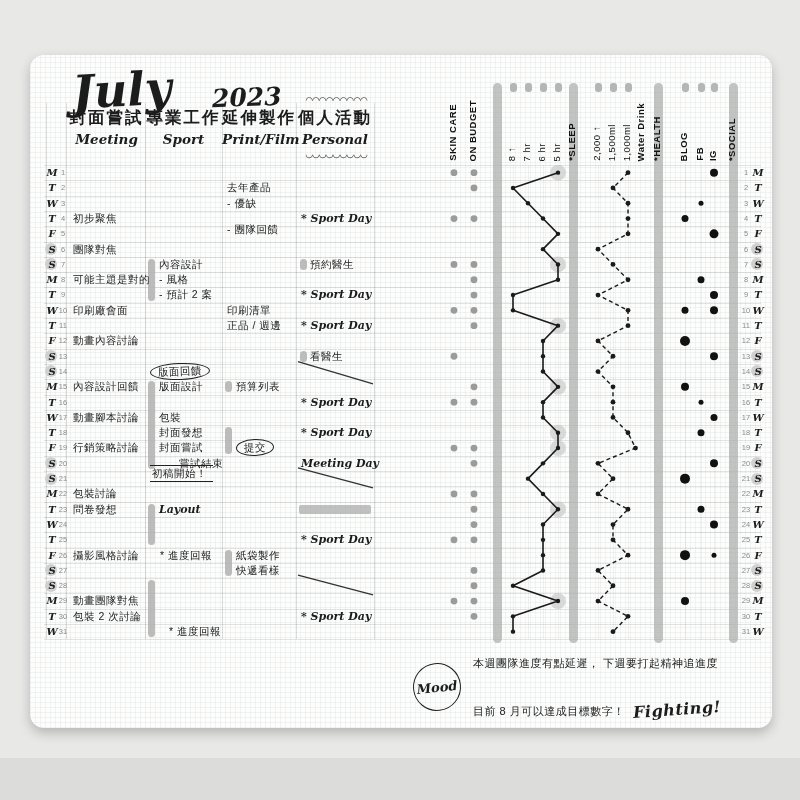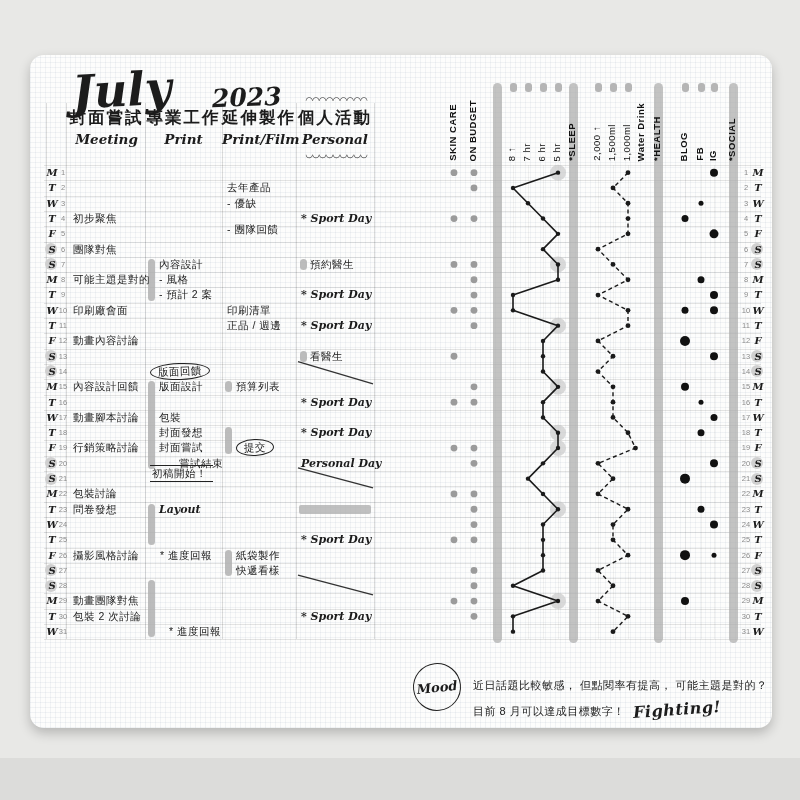--- a/index.html
+++ b/index.html
@@ -49,21 +49,21 @@
 
 <div class="stage">
   <div class="page">
     <div class="gridbg"></div>
     <div class="title-month">July</div>
     <div class="title-year">2023</div>
     <div class="abs" id="layer">
         <div class="colhead-zh" style="left: 38px; top: 52px; width: 77px; text-align: center; position: absolute;">封面嘗試</div>
         <div class="colhead-en" style="left: 38px; top: 76px; width: 77px; text-align: center; position: absolute;">Meeting</div>
         <div class="colhead-zh" style="left: 115px; top: 52px; width: 77px; text-align: center; position: absolute;">專業工作</div>
-        <div class="colhead-en" style="left: 115px; top: 76px; width: 77px; text-align: center; position: absolute;">Print</div>
+        <div class="colhead-en" style="left: 115px; top: 76px; width: 77px; text-align: center; position: absolute;">Sport</div>
         <div class="colhead-zh" style="left: 192px; top: 52px; width: 74px; text-align: center; position: absolute;">延伸製作</div>
         <div class="colhead-en" style="left: 192px; top: 76px; width: 74px; text-align: left; position: absolute;">Print/Film</div>
         <div class="colhead-zh" style="left: 266px; top: 52px; width: 78px; text-align: center; position: absolute;">個人活動</div>
         <div class="colhead-en" style="left: 266px; top: 76px; width: 78px; text-align: center; position: absolute;">Personal</div>
         <div class="decor" style="left: 268px; top: 40px; width: 76px; text-align: center; position: absolute;">◠◠◠◠◠◠◠◠◠</div>
         <div class="decor" style="left: 268px; top: 94px; width: 76px; text-align: center; position: absolute;">◡◡◡◡◡◡◡◡◡</div>
         <div class="vline" style="left: 16px; top: 48px; height: 536.3px; position: absolute;"></div>
         <div class="vline" style="left: 36px; top: 48px; height: 536.3px; position: absolute;"></div>
         <div class="vline" style="left: 115px; top: 48px; height: 536.3px; position: absolute;"></div>
         <div class="vline" style="left: 192px; top: 48px; height: 536.3px; position: absolute;"></div>
@@ -285,21 +285,21 @@
         <div class="cell" style="left: 206px; top: 324.2px; height: 15.3px; position: absolute; line-height: 15.3px;">預算列表</div>
         <div class="cell script" style="left: 271px; top: 339.5px; height: 15.3px; position: absolute; line-height: 15.3px;">* Sport Day</div>
         <div class="cell" style="left: 43px; top: 354.8px; height: 15.3px; position: absolute; line-height: 15.3px;">動畫腳本討論</div>
         <div class="cell" style="left: 129px; top: 354.8px; height: 15.3px; position: absolute; line-height: 15.3px;">包裝</div>
         <div class="cell" style="left: 129px; top: 370.1px; height: 15.3px; position: absolute; line-height: 15.3px;">封面發想</div>
         <div class="cell script" style="left: 271px; top: 370.1px; height: 15.3px; position: absolute; line-height: 15.3px;">* Sport Day</div>
         <div class="cell" style="left: 43px; top: 385.4px; height: 15.3px; position: absolute; line-height: 15.3px;">行銷策略討論</div>
         <div class="cell" style="left: 129px; top: 385.4px; height: 15.3px; position: absolute; line-height: 15.3px;">封面嘗試</div>
         <div class="cell" style="left: 206px; top: 384.4px; height: 15.3px; position: absolute; line-height: 15.3px;"><span class="circled">提交</span></div>
         <div class="cell" style="left: 149px; top: 400.7px; height: 15.3px; position: absolute; line-height: 15.3px;">嘗試結束</div>
-        <div class="cell script" style="left: 271px; top: 400.7px; height: 15.3px; position: absolute; line-height: 15.3px;">Personal Day</div>
+        <div class="cell script" style="left: 271px; top: 400.7px; height: 15.3px; position: absolute; line-height: 15.3px;">Meeting Day</div>
         <div class="cell" style="left: 43px; top: 431.3px; height: 15.3px; position: absolute; line-height: 15.3px;">包裝討論</div>
         <div class="cell" style="left: 120px; top: 410px; height: 27px; position: absolute; line-height: 15.3px;"><span class="boxed">初稿開始！</span></div>
         <div class="cell" style="left: 43px; top: 446.6px; height: 15.3px; position: absolute; line-height: 15.3px;">問卷發想</div>
         <div class="cell script" style="left: 129px; top: 446.6px; height: 15.3px; position: absolute; line-height: 15.3px;">Layout</div>
         <div class="cell script" style="left: 271px; top: 477.2px; height: 15.3px; position: absolute; line-height: 15.3px;">* Sport Day</div>
         <div class="cell" style="left: 43px; top: 492.5px; height: 15.3px; position: absolute; line-height: 15.3px;">攝影風格討論</div>
         <div class="cell" style="left: 130px; top: 492.5px; height: 15.3px; position: absolute; line-height: 15.3px;">* 進度回報</div>
         <div class="cell" style="left: 206px; top: 492.5px; height: 15.3px; position: absolute; line-height: 15.3px;">紙袋製作</div>
         <div class="cell" style="left: 206px; top: 507.8px; height: 15.3px; position: absolute; line-height: 15.3px;">快遞看樣</div>
         <div class="cell" style="left: 43px; top: 538.4px; height: 15.3px; position: absolute; line-height: 15.3px;">動畫團隊對焦</div>
@@ -461,18 +461,18 @@
         <circle cx="655" cy="500.15000000000003" r="5" fill="#111"></circle>
         <circle cx="684" cy="500.15000000000003" r="2.5" fill="#111"></circle>
         <circle cx="655" cy="546.05" r="4" fill="#111"></circle>
         <line x1="268" y1="306.605" x2="343" y2="328.79" stroke="#333" stroke-width="1.3"></line>
         <line x1="268" y1="412.94" x2="343" y2="432.83000000000004" stroke="#333" stroke-width="1.3"></line>
         <line x1="268" y1="520.04" x2="343" y2="539.9300000000001" stroke="#333" stroke-width="1.3"></line>
       </svg>
     <div class="mood-circ">
       <span>Mood</span>
     </div>
-    <div class="moodline" style="top:623px">近日話題比較敏感， 但點閱率有提高， 可能主題是對的？</div>
+    <div class="moodline" style="top:601px">本週團隊進度有點延遲， 下週要打起精神追進度</div>
     <div class="moodline" style="top:645px">
       <span>目前 8 月可以達成目標數字！</span><span class="fighting">Fighting!</span>
     </div>
   </div>
 </div>
 
 </body></html>

